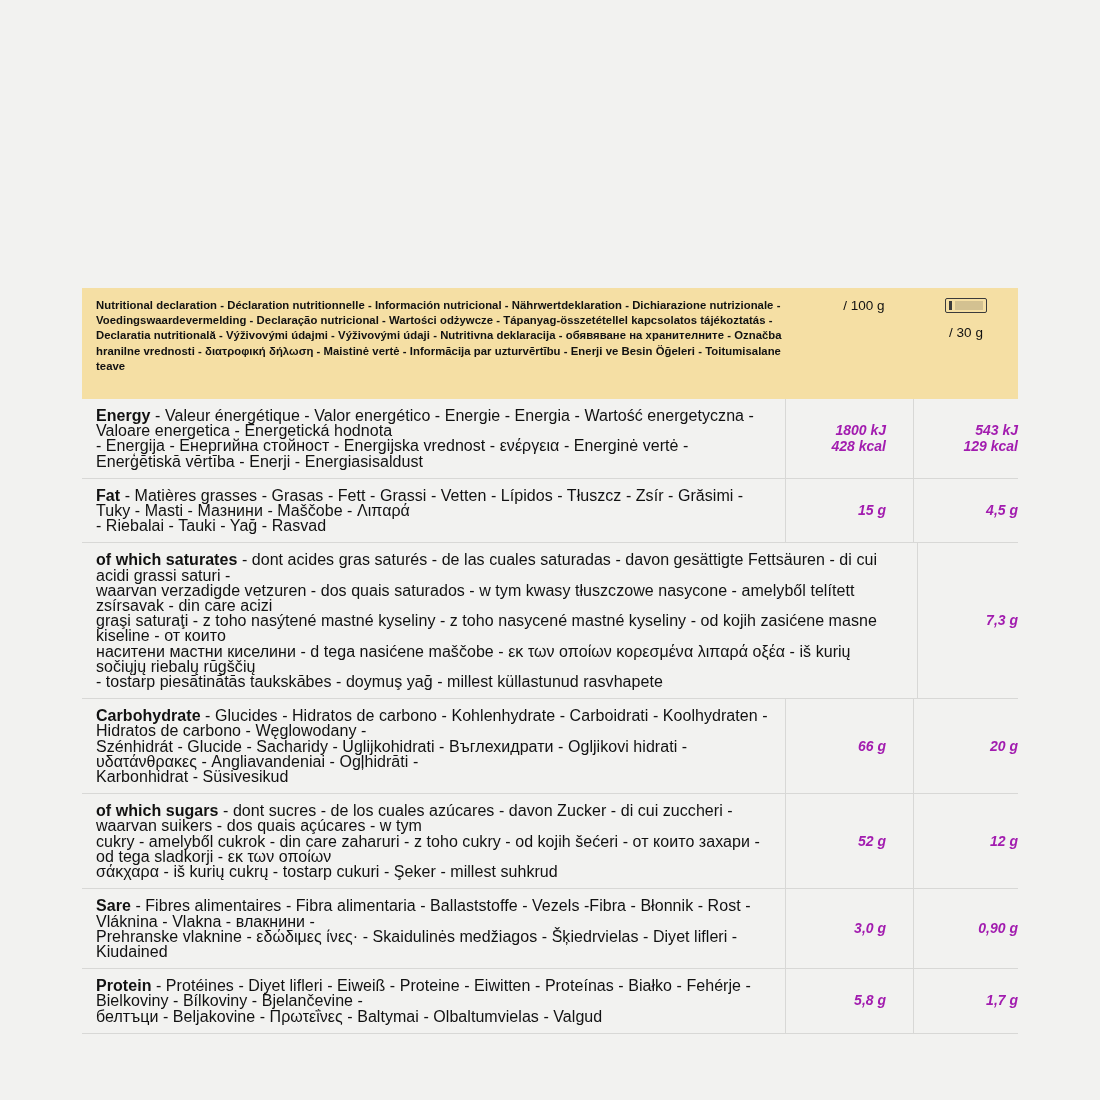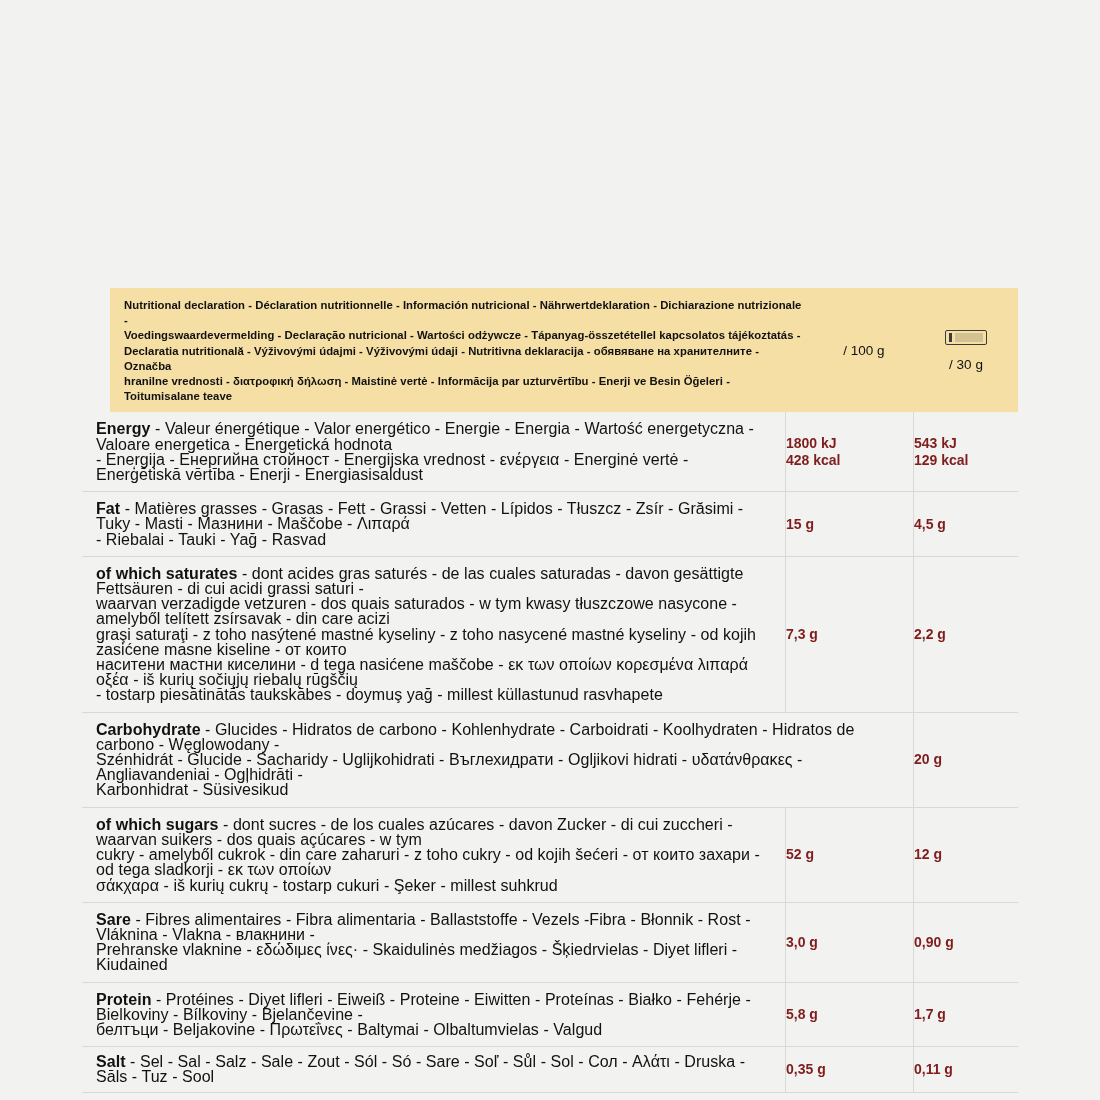--- a/index.html
+++ b/index.html
@@ -18,23 +18,22 @@
     position: absolute;
     left: 82px;
     top: 288px;
     width: 936px;
   }
 
   
   .table-header {
     background: #f5dfa4;
     display: flex;
-    align-items: center;
-    padding: 10px 0 8px 0;
-    margin-left: 28px;
+    align-items: flex-start;
+    padding: 10px 0 25px 0;
   }
   .header-langs {
     flex: 1 1 auto;
     padding: 0 10px 0 14px;
     font-size: 11.3px;
     line-height: 15.2px;
     color: #111111;
     letter-spacing: 0.05px;
   }
   .header-langs b {
@@ -103,27 +102,28 @@
     letter-spacing: 0.05px;
   }
   .row .labels b {
     font-weight: bold;
   }
   .row .val {
     flex: 0 0 100px;
     border-left: 1px solid #d8d8d6;
     display: flex;
     flex-direction: column;
-    align-items: flex-start;
+    align-items: flex-end;
     justify-content: center;
     font-size: 14px;
     font-weight: bold;
-    color: #7f1d1d;
+    color: #a21caf;
     line-height: 17px;
     text-align: center;
+    font-style: italic;
   }
   .row .val.col-30 {
     flex: 0 0 104px;
     margin-left: 27px;
   }
   .row.energy .val {
     line-height: 16.5px;
   }
   .row.salt .labels {
     padding-top: 7px;
@@ -183,31 +183,31 @@
     <div class="labels">
       <b>of which saturates</b><span> - dont acides gras saturés - de las cuales saturadas - davon gesättigte Fettsäuren - di cui acidi grassi saturi -</span><br>
       <span>waarvan verzadigde vetzuren - dos quais saturados - w tym kwasy tłuszczowe nasycone - amelyből telített zsírsavak - din care acizi</span><br>
       <span>graşi saturaţi - z toho nasýtené mastné kyseliny  - z toho nasycené mastné kyseliny - od kojih zasićene masne kiseline - от които</span><br>
       <span>наситени мастни киселини - d tega nasićene maščobe - εκ των οποίων κορεσμένα λιπαρά οξέα - iš kurių sočiųjų riebalų rūgščių</span><br>
       <span>- tostarp piesātinātās taukskābes - doymuş yağ - millest küllastunud rasvhapete</span>
     </div>
     <div class="val">
       <span>7,3 g</span>
     </div>
-    <div class="val col-30 last">
-      <span>2,2 g</span>
-    </div>
   </div>
 
   <div class="row">
     <div class="labels">
       <b>Carbohydrate</b><span> - Glucides - Hidratos de carbono - Kohlenhydrate - Carboidrati - Koolhydraten - Hidratos de carbono - Węglowodany -</span><br>
       <span>Szénhidrát - Glucide - Sacharidy - Uglijkohidrati - Въглехидрати - Ogljikovi hidrati - υδατάνθρακες - Angliavandeniai - Ogļhidrāti -</span><br>
       <span>Karbonhidrat - Süsivesikud</span>
     </div>
+    <div class="val">
+      <span>66 g</span>
+    </div>
     <div class="val col-30 last">
       <span>20 g</span>
     </div>
   </div>
 
   <div class="row">
     <div class="labels">
       <b>of which sugars</b><span> - dont sucres - de los cuales azúcares - davon Zucker - di cui zuccheri - waarvan suikers - dos quais açúcares - w tym</span><br>
       <span>cukry - amelyből cukrok - din care zaharuri - z toho cukry - od kojih šećeri - от които захари - od tega sladkorji - εκ των οποίων</span><br>
       <span>σάκχαρα - iš kurių cukrų - tostarp cukuri - Şeker - millest suhkrud</span>
@@ -239,25 +239,14 @@
       <span>белтъци - Beljakovine - Πρωτεΐνες - Baltymai - Olbaltumvielas - Valgud</span>
     </div>
     <div class="val">
       <span>5,8 g</span>
     </div>
     <div class="val col-30 last">
       <span>1,7 g</span>
     </div>
   </div>
 
-  <div class="row salt">
-    <div class="labels">
-      <b>Salt</b><span> - Sel - Sal - Salz - Sale - Zout - Sól - Só - Sare - Soľ - Sůl - Sol - Сол - Αλάτι - Druska - Sāls - Tuz - Sool</span>
-    </div>
-    <div class="val">
-      <span>0,35 g</span>
-    </div>
-    <div class="val col-30 last">
-      <span>0,11 g</span>
-    </div>
-  </div>
 
 </div>
 
 </body></html>

